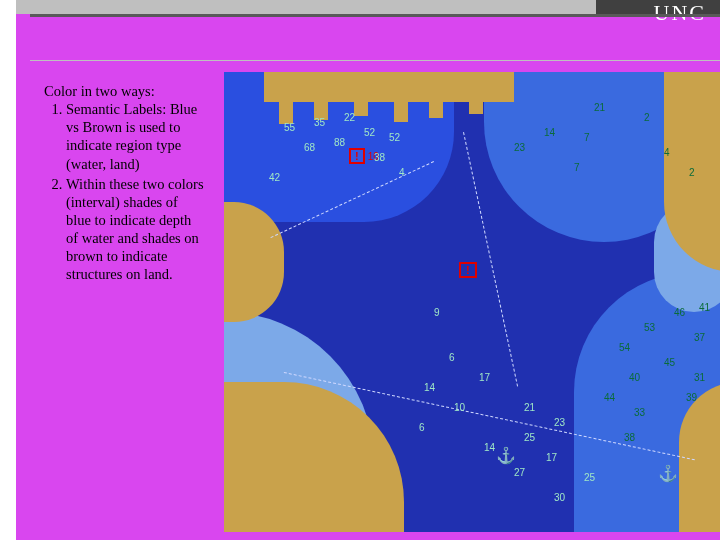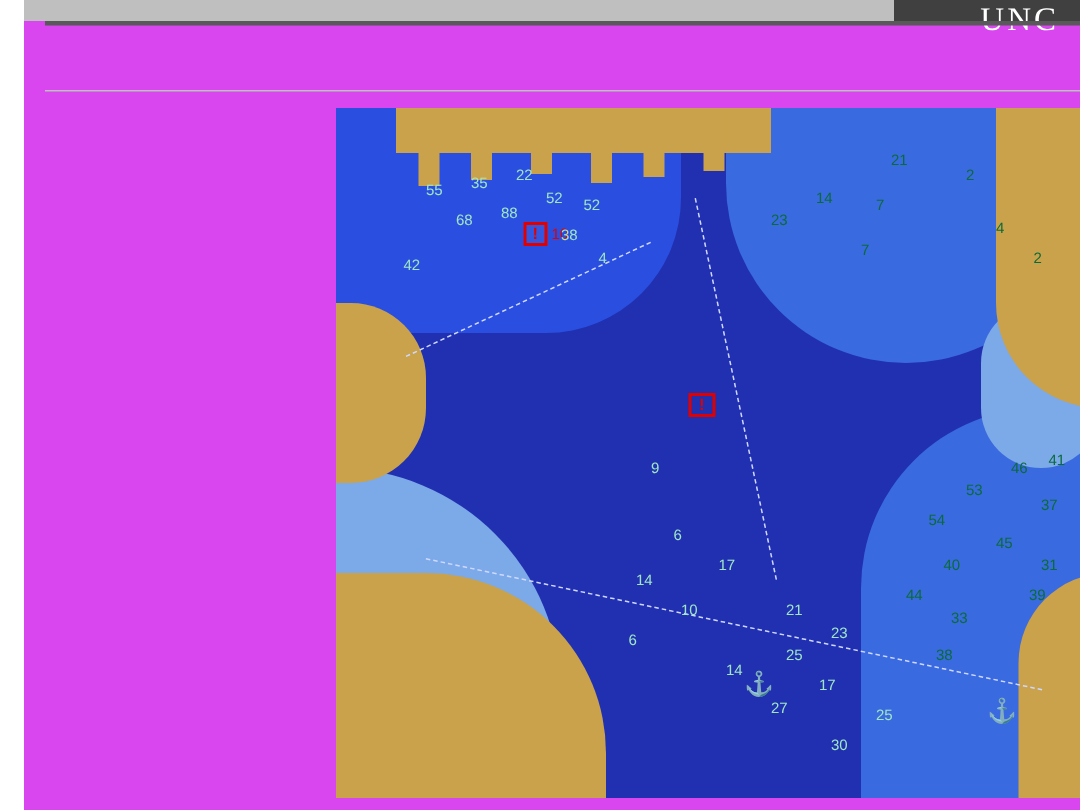--- a/index.html
+++ b/index.html
@@ -36,20 +36,25 @@
 
   <div class="topbar">
     <div class="grey"></div>
     <div class="dark"></div>
   </div>
   <div class="brand">UNC</div>
   <div class="rule-dark"></div>
   <div class="rule-light"></div>
 
   <div class="body">
+    <div>Color in two ways:</div>
+    <ol>
+      <li>Semantic Labels: Blue vs Brown is used to indicate region type (water, land)</li>
+      <li>Within these two colors (interval) shades of blue to indicate depth of water and shades on brown to indicate structures on land.</li>
+    </ol>
   </div>
 
   <div class="chart-id">us12339b</div>
 
   <div class="chartwrap">
     <div class="sea">
 
       <div class="mid" style="left:0;top:0;width:230px;height:150px;border-radius:0 0 90px 0;"></div>
       <div class="shallow" style="left:260px;top:0;width:240px;height:170px;border-radius:0 0 120px 120px;"></div>
       <div class="shallow" style="left:350px;top:200px;width:160px;height:260px;border-radius:120px 40px 0 0;"></div>

